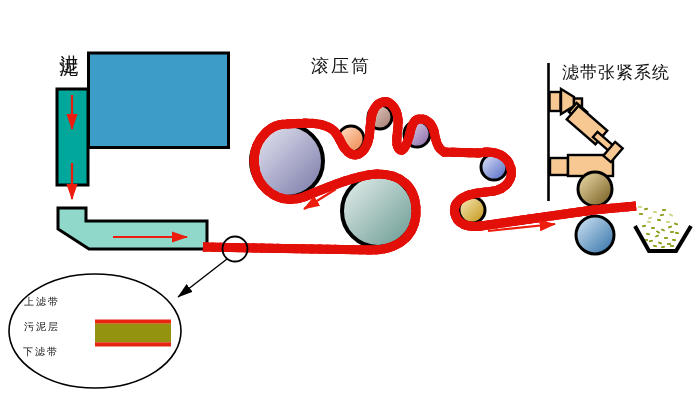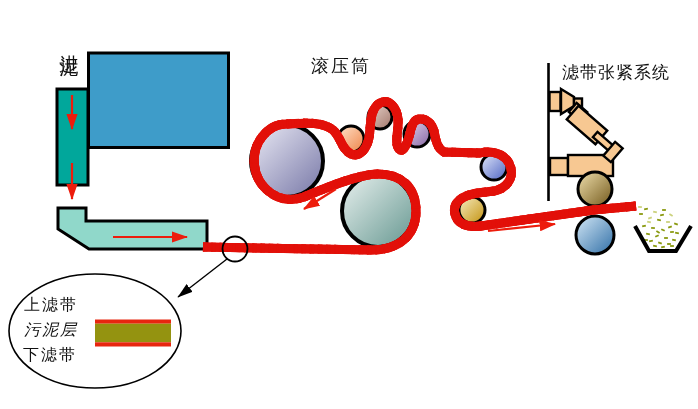--- a/index.html
+++ b/index.html
@@ -5,23 +5,23 @@
   html,body{margin:0;padding:0;background:#ffffff;}
   .stage{
     position:relative;width:698px;height:409px;background:#ffffff;overflow:hidden;
     font-family:"Liberation Serif","DejaVu Serif",serif;color:#111;
   }
   .stage svg{position:absolute;left:0;top:0;}
   .lbl{position:absolute;white-space:nowrap;line-height:1.15;}
   .lbl-feed{left:58px;top:39px;font-size:19px;writing-mode:vertical-rl;text-orientation:upright;letter-spacing:4px;}
   .lbl-rollers{left:311px;top:56px;font-size:18px;letter-spacing:2px;}
   .lbl-tension{left:562px;top:63px;font-size:17px;letter-spacing:1px;}
-  .lbl-detail{font-size:16px;letter-spacing:2px;}
+  .lbl-detail{font-size:10px;letter-spacing:2px;}
   .lbl-upper{left:24px;top:296px;}
-  .lbl-sludge{left:24px;top:321px;font-style:italic;}
+  .lbl-sludge{left:24px;top:321px;}
   .lbl-lower{left:23px;top:346px;}
   .lbl-title{left:292px;top:342px;font-size:21px;letter-spacing:5px;font-weight:600;font-style:italic;}
 </style>
 </head>
 <body>
 
 <div class="stage">
 
 <svg width="698" height="409" viewBox="0 0 698 409">
   <defs id="roller-defs">

